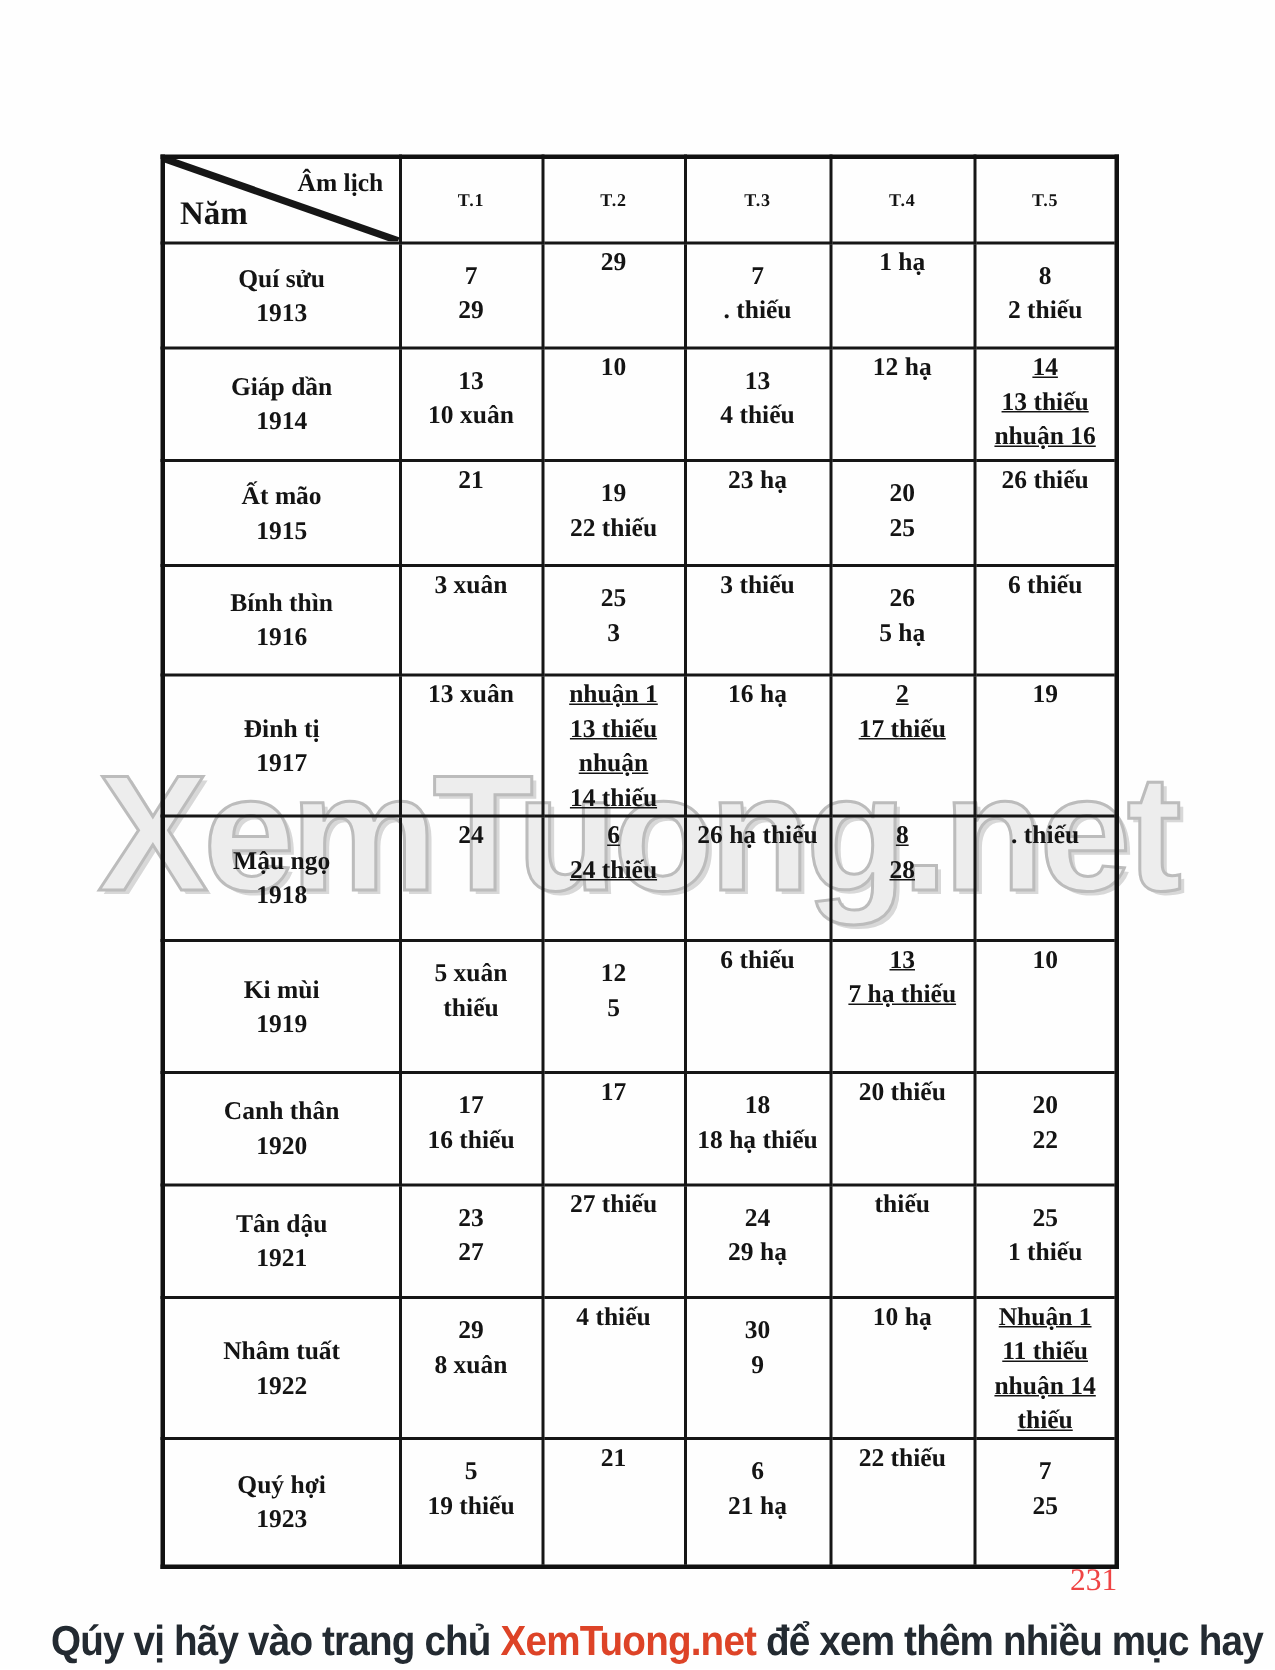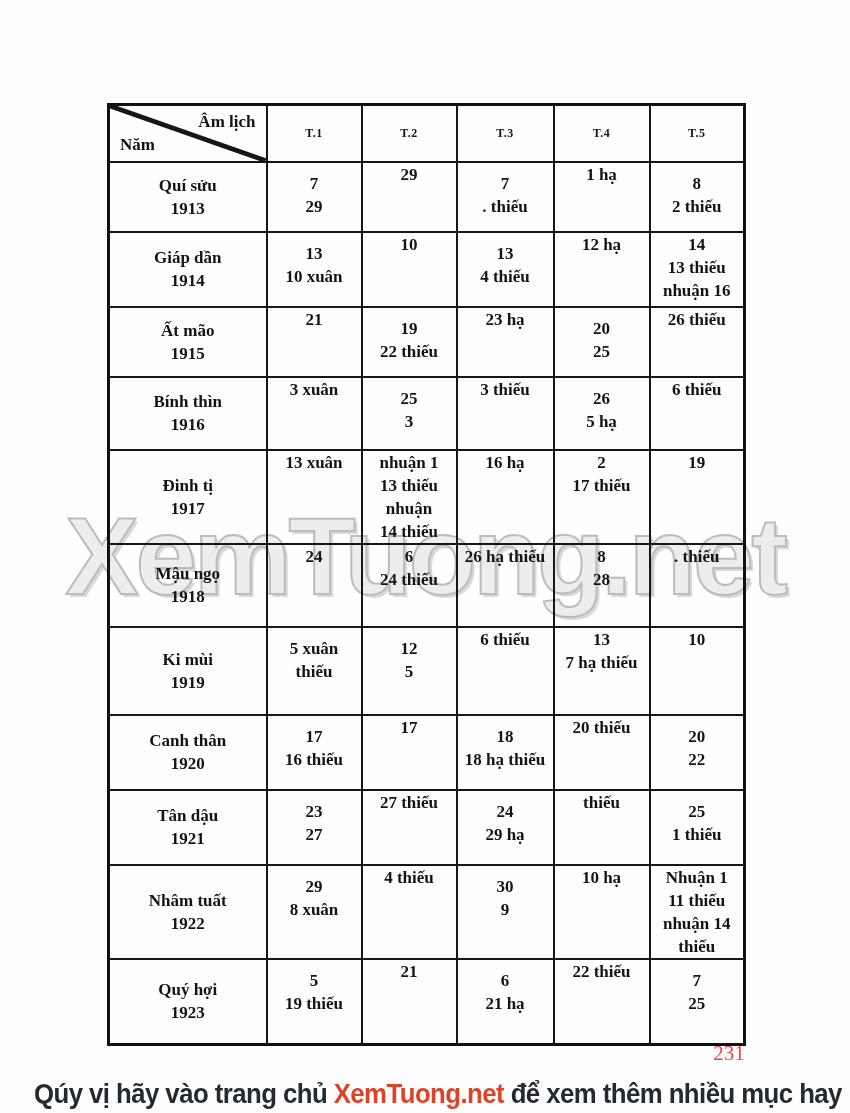--- a/index.html
+++ b/index.html
@@ -25,26 +25,26 @@
         font-weight:bold;font-size:17px;color:#141414;vertical-align:top;}
   table{border:3px solid #111;}
   thead tr{height:57px;}
   th.colhead{text-align:center;vertical-align:middle;font-weight:bold;
              font-size:12px;letter-spacing:0.5px;}
 
   
   th.corner{position:relative;overflow:hidden;vertical-align:middle;}
   th.corner svg{position:absolute;inset:0;width:100%;height:100%;}
   .corner-top{position:absolute;top:6px;right:10px;font-size:17px;}
-  .corner-bottom{position:absolute;bottom:6px;left:10px;font-size:17px;}
+  .corner-bottom{position:absolute;bottom:6px;left:10px;font-size:22px;}
 
   .cell{display:flex;flex-direction:column;height:100%;
         align-items:center;text-align:center;line-height:23px;}
   .va-top{justify-content:flex-start;padding-top:9px;}
-  .va-mid{justify-content:center;}
+  .va-mid{justify-content:center;text-decoration:underline;}
   .va-bot{justify-content:flex-end;padding-bottom:7px;}
   .ln{white-space:nowrap;}
 
   th.namecell{vertical-align:middle;}
   th.namecell .cell{justify-content:center;}
 
   .pagenum{position:absolute;left:705px;top:1041px;width:48px;z-index:3;
            font-family:"Liberation Serif", serif;font-size:21px;
            text-align:center;color:#ef4444;}
   .footer{position:absolute;left:0;bottom:3px;width:850px;z-index:3;

